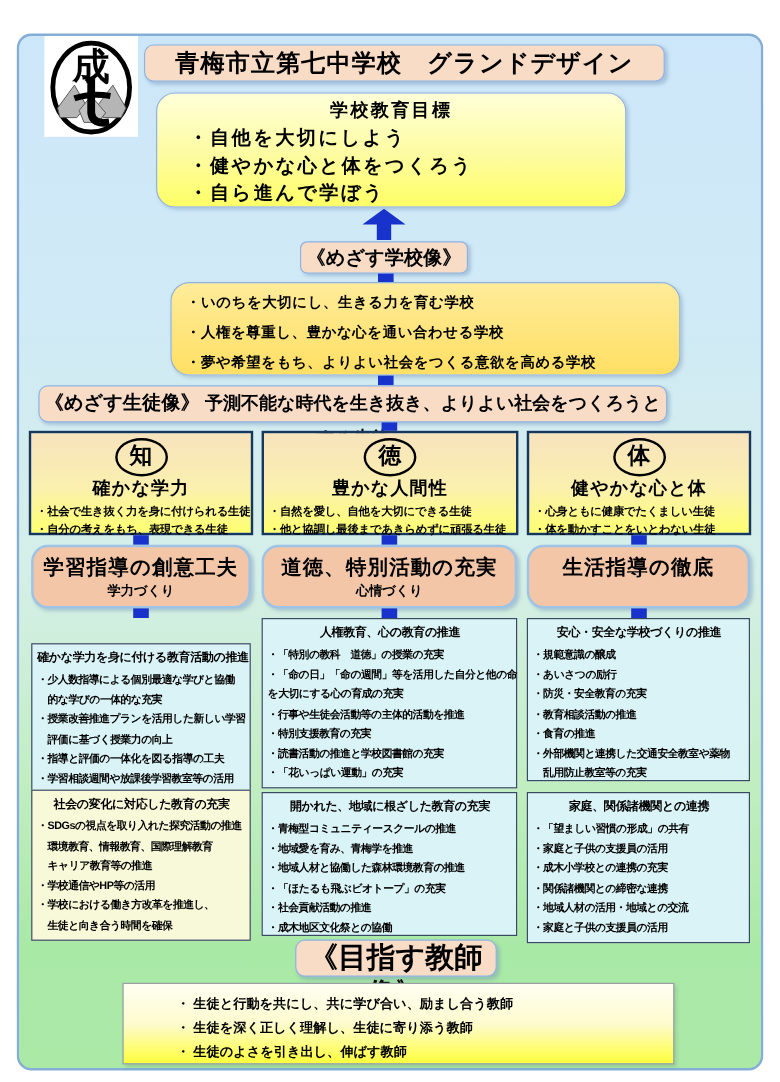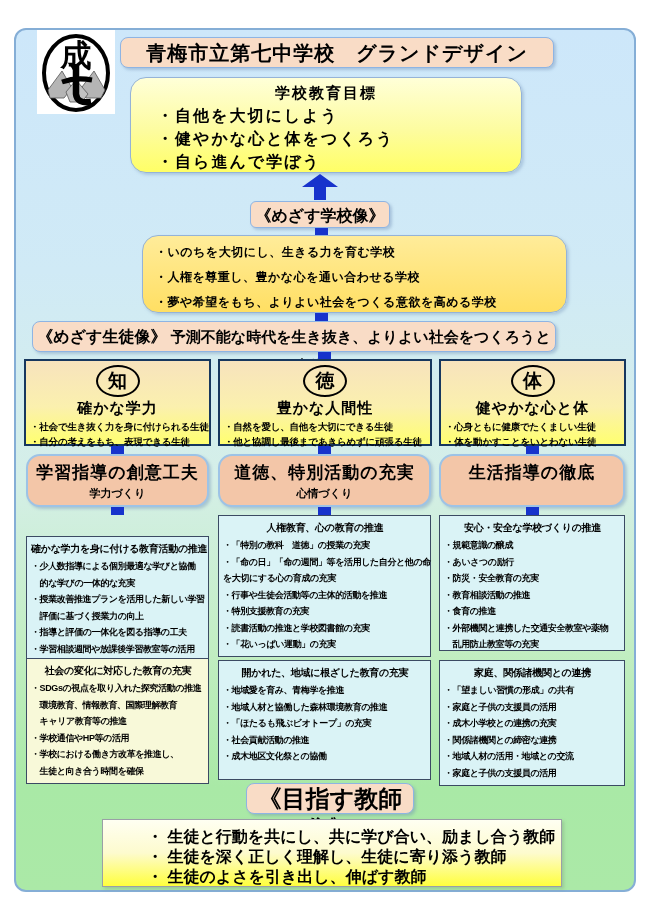--- a/index.html
+++ b/index.html
@@ -35,21 +35,21 @@
   .lb-title{font-size:17px;font-weight:bold;line-height:26px;letter-spacing:1px;}
   .lb-sub{font-size:11px;font-weight:bold;line-height:15px;}
   .detail{border:1px solid #3b4a63;padding:3px 3px 0 4px;}
   .cyanbg{background:#daf3f6;}
   .creambg{background:#f8f9d9;}
   .dttl{text-align:center;font-size:10px;font-weight:bold;line-height:18px;letter-spacing:-.3px;white-space:nowrap;}
   .dln{font-size:9px;font-weight:bold;line-height:16.5px;letter-spacing:-.4px;
         padding-left:.9em;text-indent:-.9em;white-space:nowrap;}
   .teacherbox{background:linear-gradient(180deg,#fffff2 0%,#fdfbce 50%,#ffff3d 100%);
         border:1px solid #9aa0a6;box-shadow:2px 2px 3px rgba(120,150,120,.35);padding:7px 0 0 44px;}
-  .t-ln{font-size:16px;font-weight:bold;line-height:20px;}
+  .t-ln{font-size:11px;font-weight:bold;line-height:20px;}
   .logo{background:#ffffff;}
 </style>
 </head>
 <body>
 
 <div class="page">
   <div class="poster">
 
     <div class="abs logo" style="left:21px;top:0px;width:78px;height:84px;">
       <svg width="78" height="84" viewBox="0 0 78 84">
@@ -179,20 +179,21 @@
       <div class="dttl">社会の変化に対応した教育の充実</div>
       <div class="dln">・SDGsの視点を取り入れた探究活動の推進</div>
       <div class="dln">　環境教育、情報教育、国際理解教育</div>
       <div class="dln">　キャリア教育等の推進</div>
       <div class="dln">・学校通信やHP等の活用</div>
       <div class="dln">・学校における働き方改革を推進し、</div>
       <div class="dln">　生徒と向き合う時間を確保</div>
     </div>
     <div class="abs detail cyanbg" style="left:202px;top:630px;width:213px;height:120px;">
       <div class="dttl">開かれた、地域に根ざした教育の充実</div>
+      <div class="dln">・青梅型コミュニティースクールの推進</div>
       <div class="dln">・地域愛を育み、青梅学を推進</div>
       <div class="dln">・地域人材と協働した森林環境教育の推進</div>
       <div class="dln">・「ほたるも飛ぶビオトープ」の充実</div>
       <div class="dln">・社会貢献活動の推進</div>
       <div class="dln">・成木地区文化祭との協働</div>
     </div>
     <div class="abs detail cyanbg" style="left:423px;top:630px;width:186px;height:126px;">
       <div class="dttl">家庭、関係諸機関との連携</div>
       <div class="dln">・「望ましい習慣の形成」の共有</div>
       <div class="dln">・家庭と子供の支援員の活用</div>

